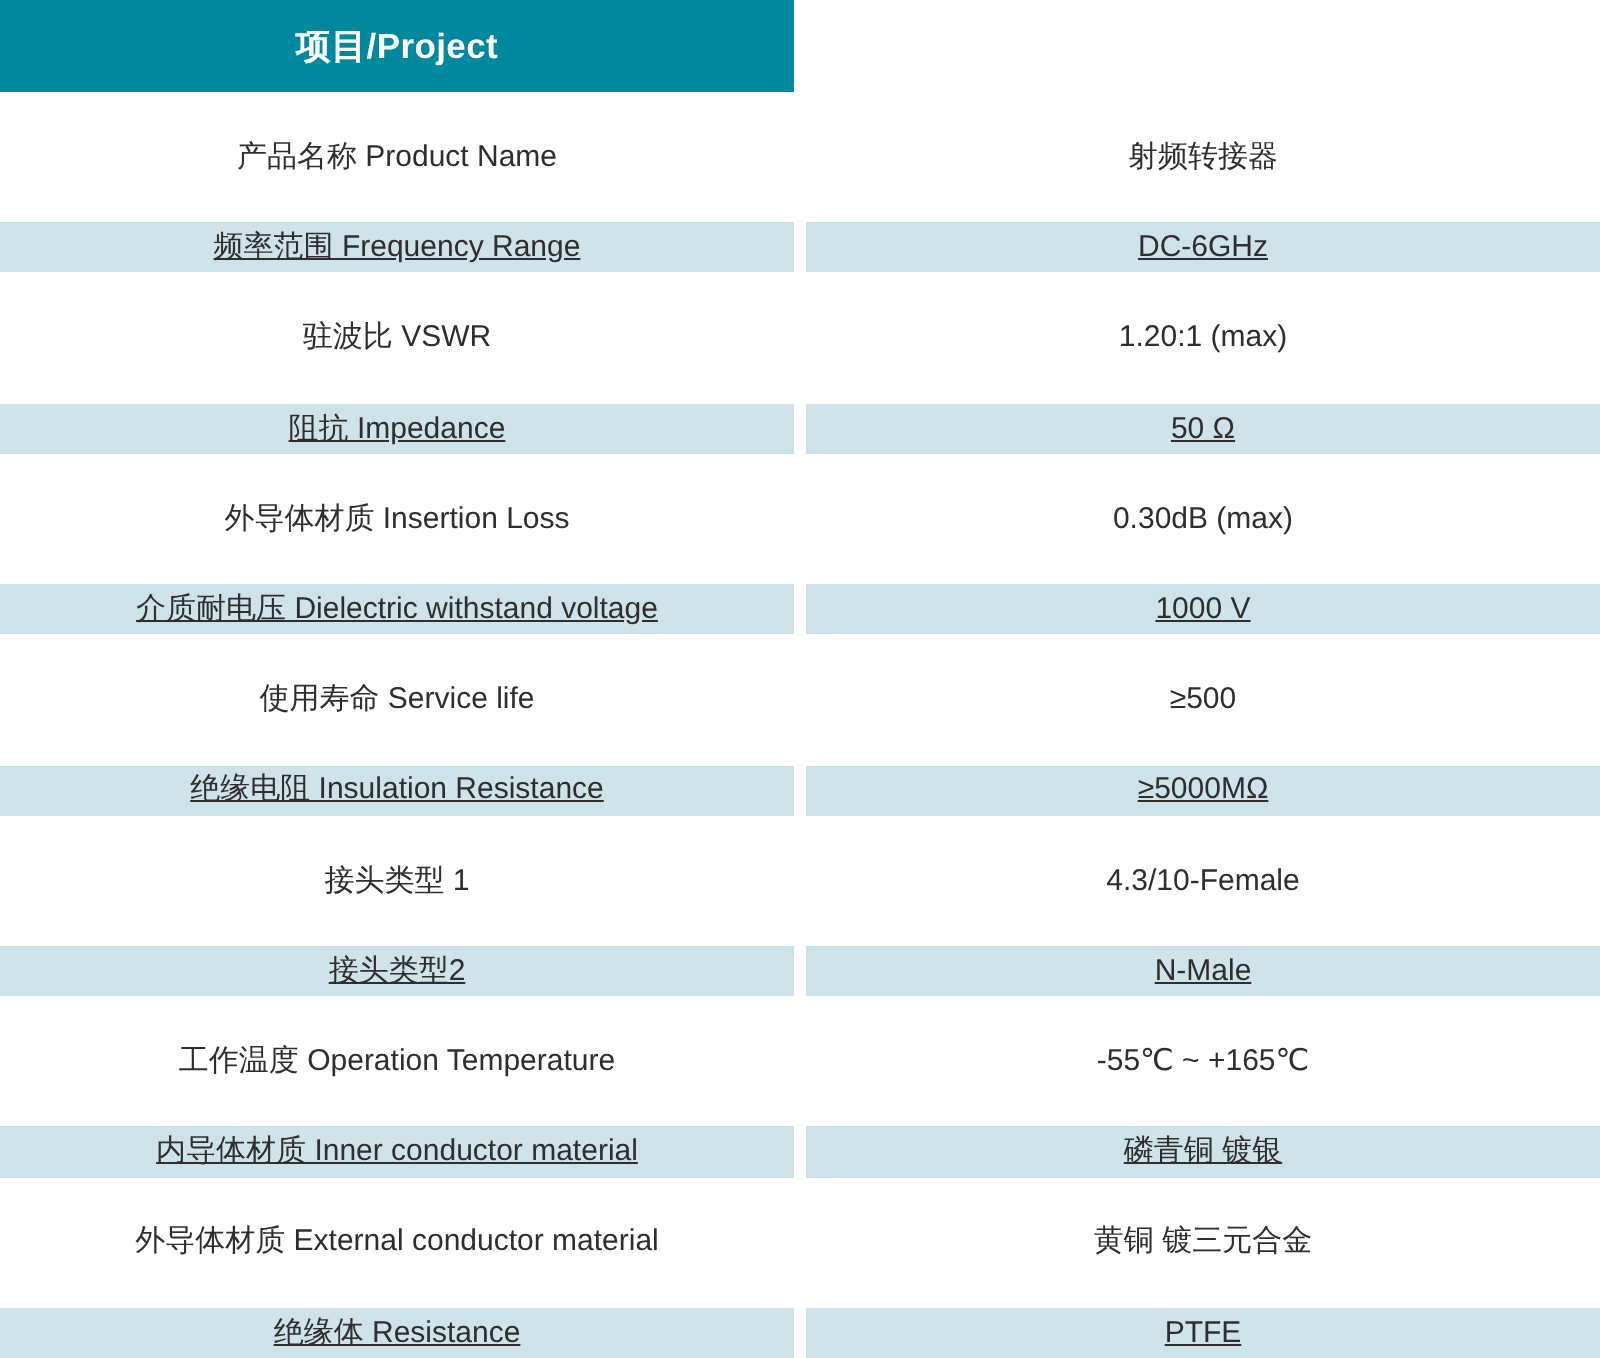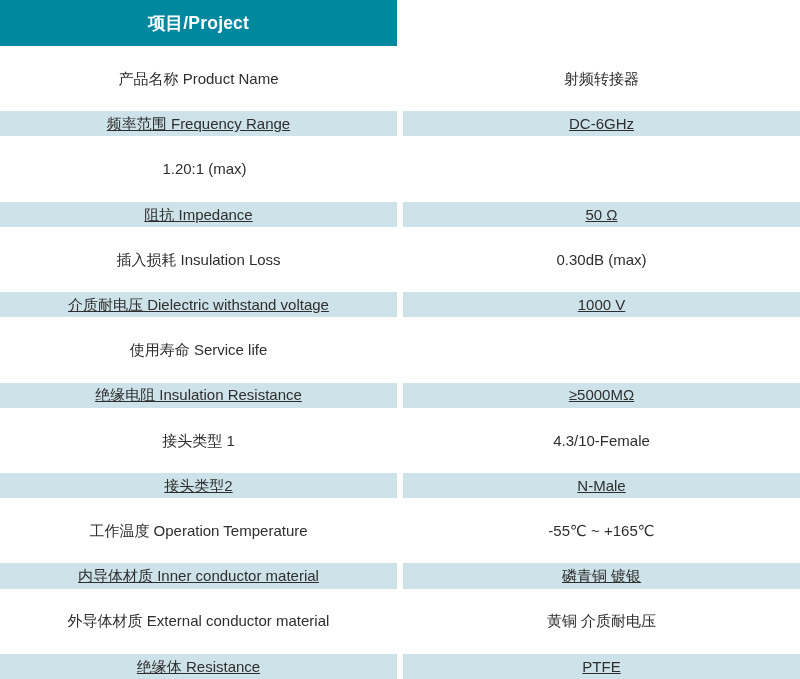--- a/index.html
+++ b/index.html
@@ -90,41 +90,43 @@
         <div class="cell project">产品名称 Product Name</div>
         <div class="gap"></div>
         <div class="cell indicator">射频转接器</div>
       </div>
       <div class="spec-row even">
         <div class="cell project">频率范围 Frequency Range</div>
         <div class="gap"></div>
         <div class="cell indicator">DC-6GHz</div>
       </div>
       <div class="spec-row odd">
+        <div class="cell project">驻波比 VSWR</div>
         <div class="gap"></div>
         <div class="cell indicator">1.20:1 (max)</div>
       </div>
       <div class="spec-row even">
         <div class="cell project">阻抗 Impedance</div>
         <div class="gap"></div>
         <div class="cell indicator">50 Ω</div>
       </div>
       <div class="spec-row odd">
-        <div class="cell project">插入损耗 Insulation Loss</div>
+        <div class="cell project">外导体材质 Insertion Loss</div>
         <div class="gap"></div>
         <div class="cell indicator">0.30dB (max)</div>
       </div>
       <div class="spec-row even">
         <div class="cell project">介质耐电压 Dielectric withstand voltage</div>
         <div class="gap"></div>
         <div class="cell indicator">1000 V</div>
       </div>
       <div class="spec-row odd">
         <div class="cell project">使用寿命 Service life</div>
         <div class="gap"></div>
+        <div class="cell indicator">≥500</div>
       </div>
       <div class="spec-row even">
         <div class="cell project">绝缘电阻 Insulation Resistance</div>
         <div class="gap"></div>
         <div class="cell indicator">≥5000MΩ</div>
       </div>
       <div class="spec-row odd">
         <div class="cell project">接头类型 1</div>
         <div class="gap"></div>
         <div class="cell indicator">4.3/10-Female</div>
@@ -140,21 +142,21 @@
         <div class="cell indicator">-55℃ ~ +165℃</div>
       </div>
       <div class="spec-row even">
         <div class="cell project">内导体材质 Inner conductor material</div>
         <div class="gap"></div>
         <div class="cell indicator">磷青铜 镀银</div>
       </div>
       <div class="spec-row odd">
         <div class="cell project">外导体材质 External conductor material</div>
         <div class="gap"></div>
-        <div class="cell indicator">黄铜 介质耐电压</div>
+        <div class="cell indicator">黄铜 镀三元合金</div>
       </div>
       <div class="spec-row even">
         <div class="cell project">绝缘体 Resistance</div>
         <div class="gap"></div>
         <div class="cell indicator">PTFE</div>
       </div>
     </div>
 
 </div>
 

